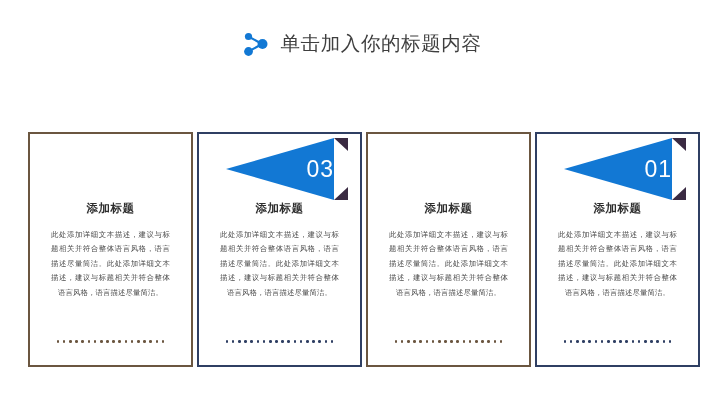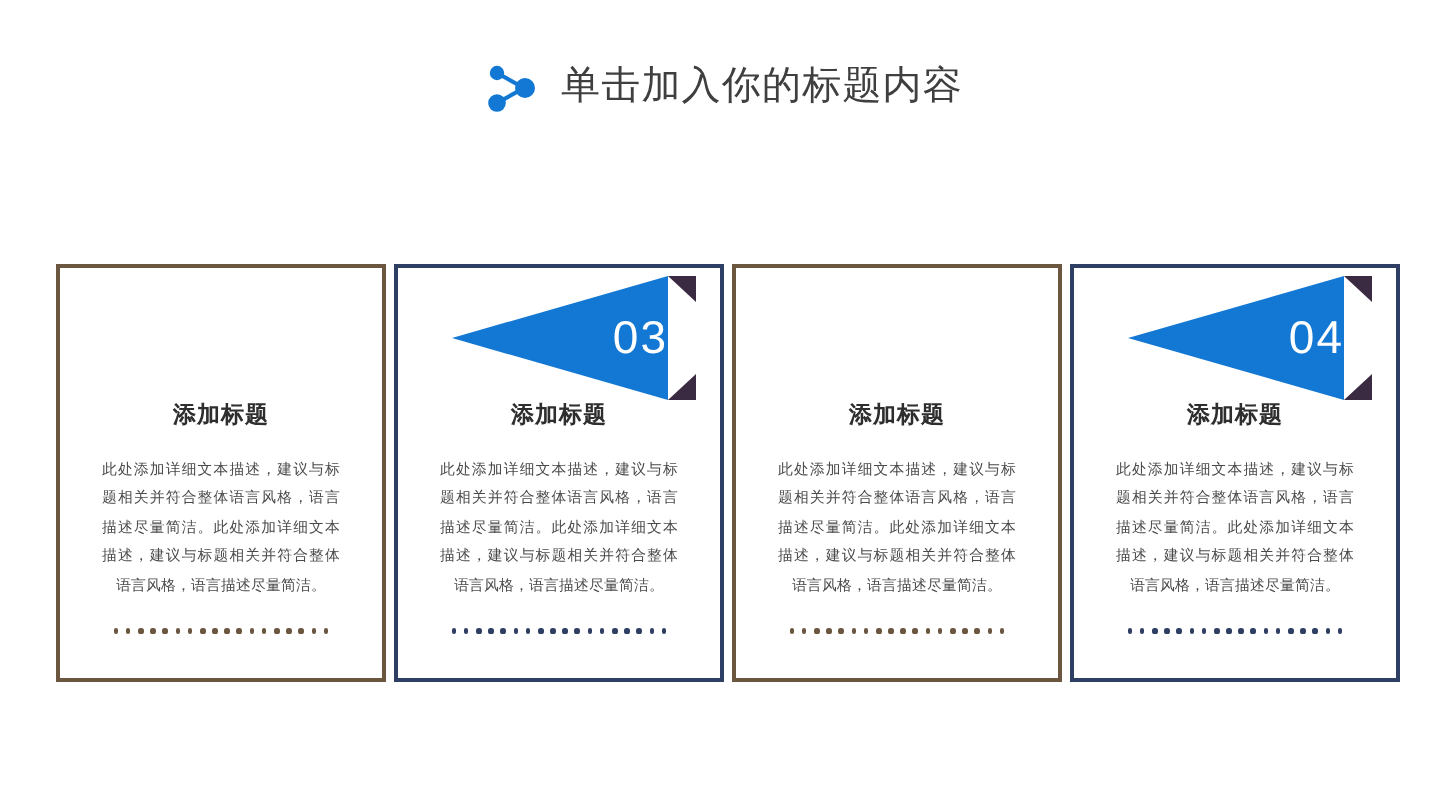--- a/index.html
+++ b/index.html
@@ -55,21 +55,21 @@
     left: 0;
     top: 132px;
     width: 720px;
     height: 212px;
   }
 
   .card {
     position: absolute;
     top: 0;
     width: 165px;
-    height: 209px;
+    height: 235px;
     box-sizing: border-box;
     background: #ffffff;
     border: 2px solid #6b5640;
   }
   .card.c1 { left: 28px;  border-color: #6b5640; }
   .card.c2 { left: 197px; border-color: #2f3f63; }
   .card.c3 { left: 366px; border-color: #6b5640; }
   .card.c4 { left: 535px; border-color: #2f3f63; }
 
   
@@ -284,17 +284,17 @@
       <span class="ribbon-num">03</span>
     </div>
 
 
     <div class="ribbon r4">
       <svg viewBox="0 0 122 62" xmlns="http://www.w3.org/2000/svg">
         <polygon points="108,0 122,0 122,13" fill="#3a2a42"></polygon>
         <polygon points="108,62 122,62 122,49" fill="#3a2a42"></polygon>
         <polygon points="0,31 108,0 108,62" fill="#1278d4"></polygon>
       </svg>
-      <span class="ribbon-num">04</span>
+      <span class="ribbon-num">01</span>
     </div>
 
   </div>
 </div>
 
 </body></html>

